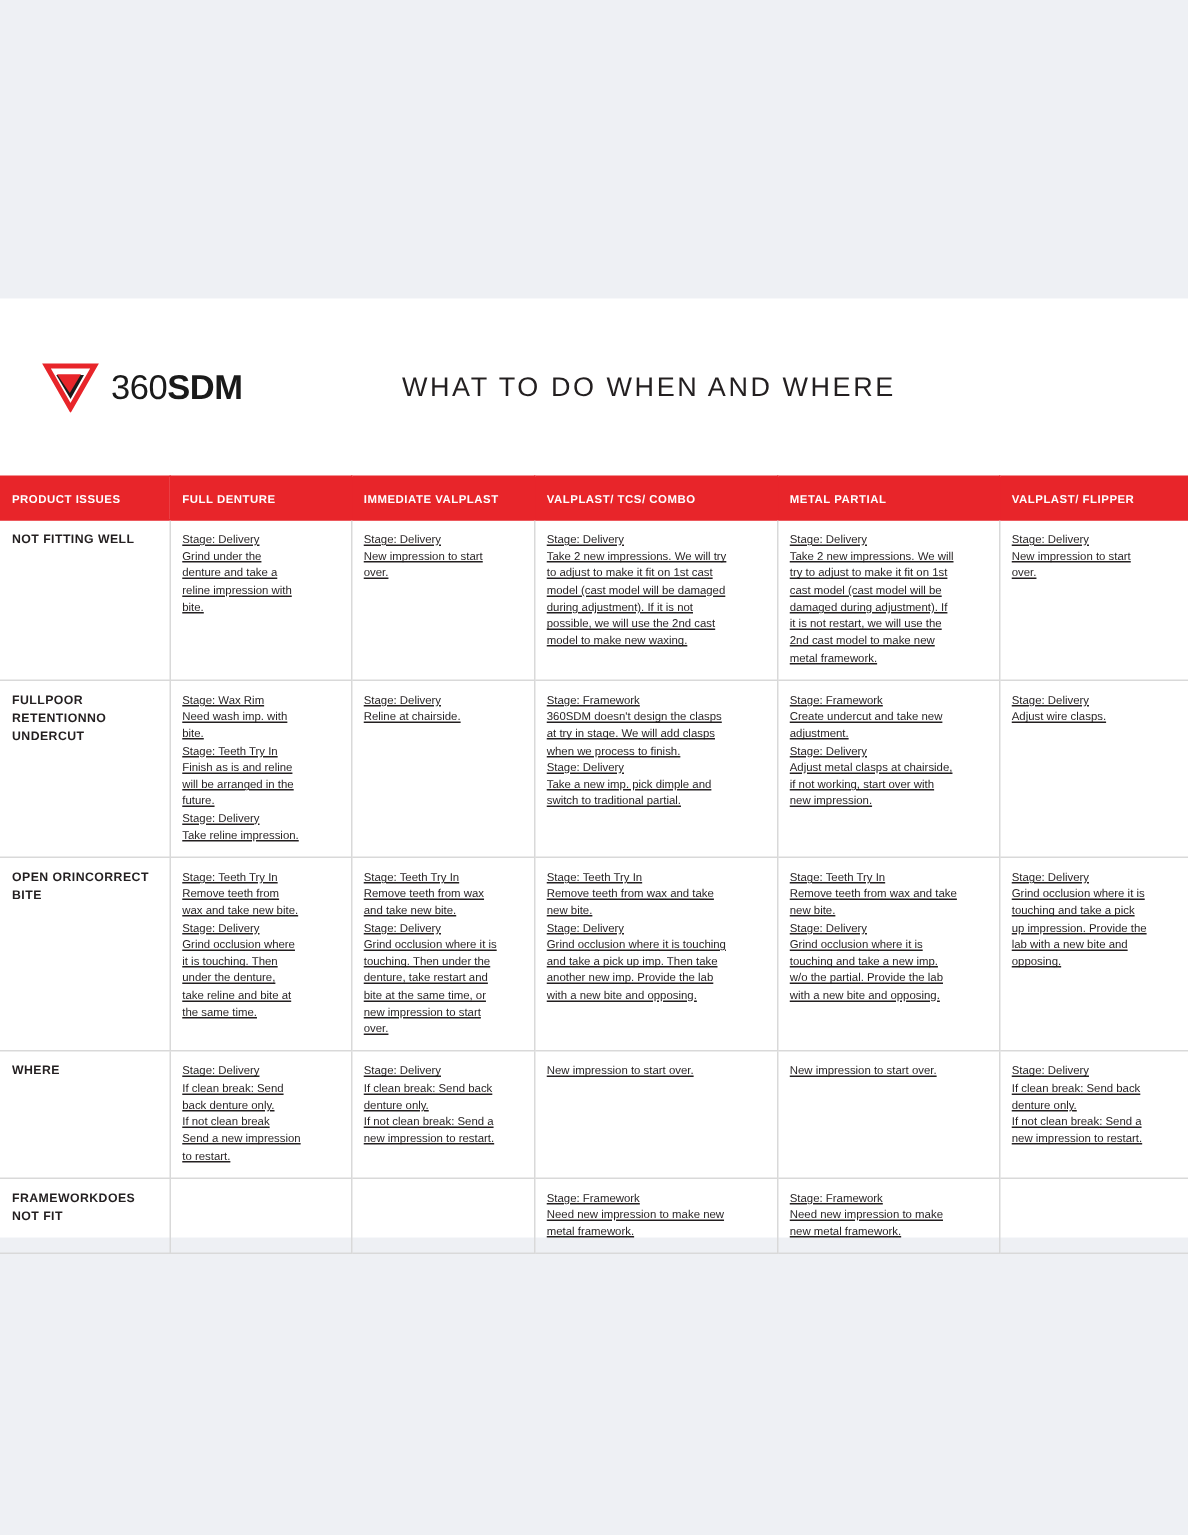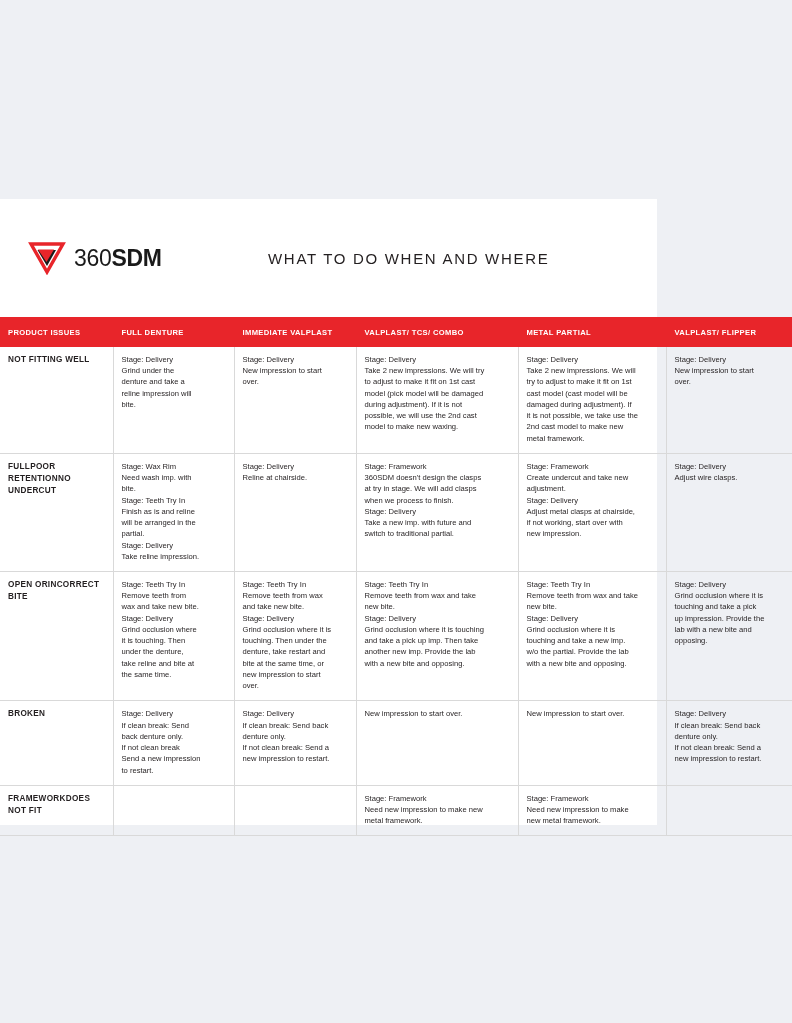--- a/index.html
+++ b/index.html
@@ -10,21 +10,21 @@
   body {
     width: 792px;
     height: 1023px;
     font-family: "Liberation Sans", sans-serif;
     overflow: hidden;
   }
   .page {
     position: absolute;
     left: 0;
     top: 199px;
-    width: 657px;
+    width: 792px;
     height: 626px;
     background: #ffffff;
   }
   .header {
     display: flex;
     align-items: center;
     height: 118px;
     padding-left: 28px;
   }
   .logo-block {
@@ -41,21 +41,21 @@
   .logo-text {
     font-size: 23px;
     letter-spacing: -0.3px;
     color: #1a1a1a;
     font-weight: 400;
   }
   .logo-text b {
     font-weight: 700;
   }
   .doc-title {
-    font-size: 15px;
+    font-size: 18px;
     letter-spacing: 1.7px;
     color: #231f20;
     font-weight: 500;
     margin-left: 30px;
   }
   table.matrix {
     border-collapse: collapse;
     width: 792px;
     table-layout: fixed;
   }
@@ -81,20 +81,21 @@
     font-size: 8.2px;
     font-weight: 700;
     letter-spacing: 0.3px;
     color: #231f20;
     line-height: 1.45;
   }
   td.cell {
     font-size: 7.6px;
     line-height: 1.48;
     color: #231f20;
+    text-decoration: underline;
   }
   td.cell .line { display: block; }
   .col-0 { width: 113px; }
   .col-1 { width: 121px; }
   .col-2 { width: 122px; }
   .col-3 { width: 162px; }
   .col-4 { width: 148px; }
   .col-5 { width: 126px; }
   .edge-left { border-left: none !important; }
   .edge-right { border-right: none !important; }
@@ -137,77 +138,77 @@
         <th class="edge-right">VALPLAST/ FLIPPER</th>
       </tr>
     </thead>
     <tbody>
         <tr>
           <td class="rowhead edge-left"><span class="line">NOT FITTING WELL</span></td>
           <td class="cell">
             <span class="line">Stage: Delivery</span>
             <span class="line">Grind under the</span>
             <span class="line">denture and take a</span>
-            <span class="line">reline impression will</span>
+            <span class="line">reline impression with</span>
             <span class="line">bite.</span>
           </td>
           <td class="cell">
             <span class="line">Stage: Delivery</span>
             <span class="line">New impression to start</span>
             <span class="line">over.</span>
           </td>
           <td class="cell">
             <span class="line">Stage: Delivery</span>
             <span class="line">Take 2 new impressions. We will try</span>
             <span class="line">to adjust to make it fit on 1st cast</span>
-            <span class="line">model (pick model will be damaged</span>
+            <span class="line">model (cast model will be damaged</span>
             <span class="line">during adjustment). If it is not</span>
             <span class="line">possible, we will use the 2nd cast</span>
             <span class="line">model to make new waxing.</span>
           </td>
           <td class="cell">
             <span class="line">Stage: Delivery</span>
             <span class="line">Take 2 new impressions. We will</span>
             <span class="line">try to adjust to make it fit on 1st</span>
             <span class="line">cast model (cast model will be</span>
             <span class="line">damaged during adjustment). If</span>
-            <span class="line">it is not possible, we take use the</span>
+            <span class="line">it is not restart, we will use the</span>
             <span class="line">2nd cast model to make new</span>
             <span class="line">metal framework.</span>
           </td>
           <td class="cell edge-right">
             <span class="line">Stage: Delivery</span>
             <span class="line">New impression to start</span>
             <span class="line">over.</span>
           </td>
         </tr>
         <tr>
           <td class="rowhead edge-left"><span class="line">FULL</span><span class="line">POOR RETENTION</span><span class="line">NO UNDERCUT</span></td>
           <td class="cell">
             <span class="line">Stage: Wax Rim</span>
             <span class="line">Need wash imp. with</span>
             <span class="line">bite.</span>
             <span class="line">Stage: Teeth Try In</span>
             <span class="line">Finish as is and reline</span>
             <span class="line">will be arranged in the</span>
-            <span class="line">partial.</span>
+            <span class="line">future.</span>
             <span class="line">Stage: Delivery</span>
             <span class="line">Take reline impression.</span>
           </td>
           <td class="cell">
             <span class="line">Stage: Delivery</span>
             <span class="line">Reline at chairside.</span>
           </td>
           <td class="cell">
             <span class="line">Stage: Framework</span>
             <span class="line">360SDM doesn't design the clasps</span>
             <span class="line">at try in stage. We will add clasps</span>
             <span class="line">when we process to finish.</span>
             <span class="line">Stage: Delivery</span>
-            <span class="line">Take a new imp. with future and</span>
+            <span class="line">Take a new imp. pick dimple and</span>
             <span class="line">switch to traditional partial.</span>
           </td>
           <td class="cell">
             <span class="line">Stage: Framework</span>
             <span class="line">Create undercut and take new</span>
             <span class="line">adjustment.</span>
             <span class="line">Stage: Delivery</span>
             <span class="line">Adjust metal clasps at chairside,</span>
             <span class="line">if not working, start over with</span>
             <span class="line">new impression.</span>
@@ -265,21 +266,21 @@
           <td class="cell edge-right">
             <span class="line">Stage: Delivery</span>
             <span class="line">Grind occlusion where it is</span>
             <span class="line">touching and take a pick</span>
             <span class="line">up impression. Provide the</span>
             <span class="line">lab with a new bite and</span>
             <span class="line">opposing.</span>
           </td>
         </tr>
         <tr>
-          <td class="rowhead edge-left"><span class="line">BROKEN</span></td>
+          <td class="rowhead edge-left"><span class="line">WHERE</span></td>
           <td class="cell">
             <span class="line">Stage: Delivery</span>
             <span class="line">If clean break: Send</span>
             <span class="line">back denture only.</span>
             <span class="line">If not clean break</span>
             <span class="line">Send a new impression</span>
             <span class="line">to restart.</span>
           </td>
           <td class="cell">
             <span class="line">Stage: Delivery</span>

